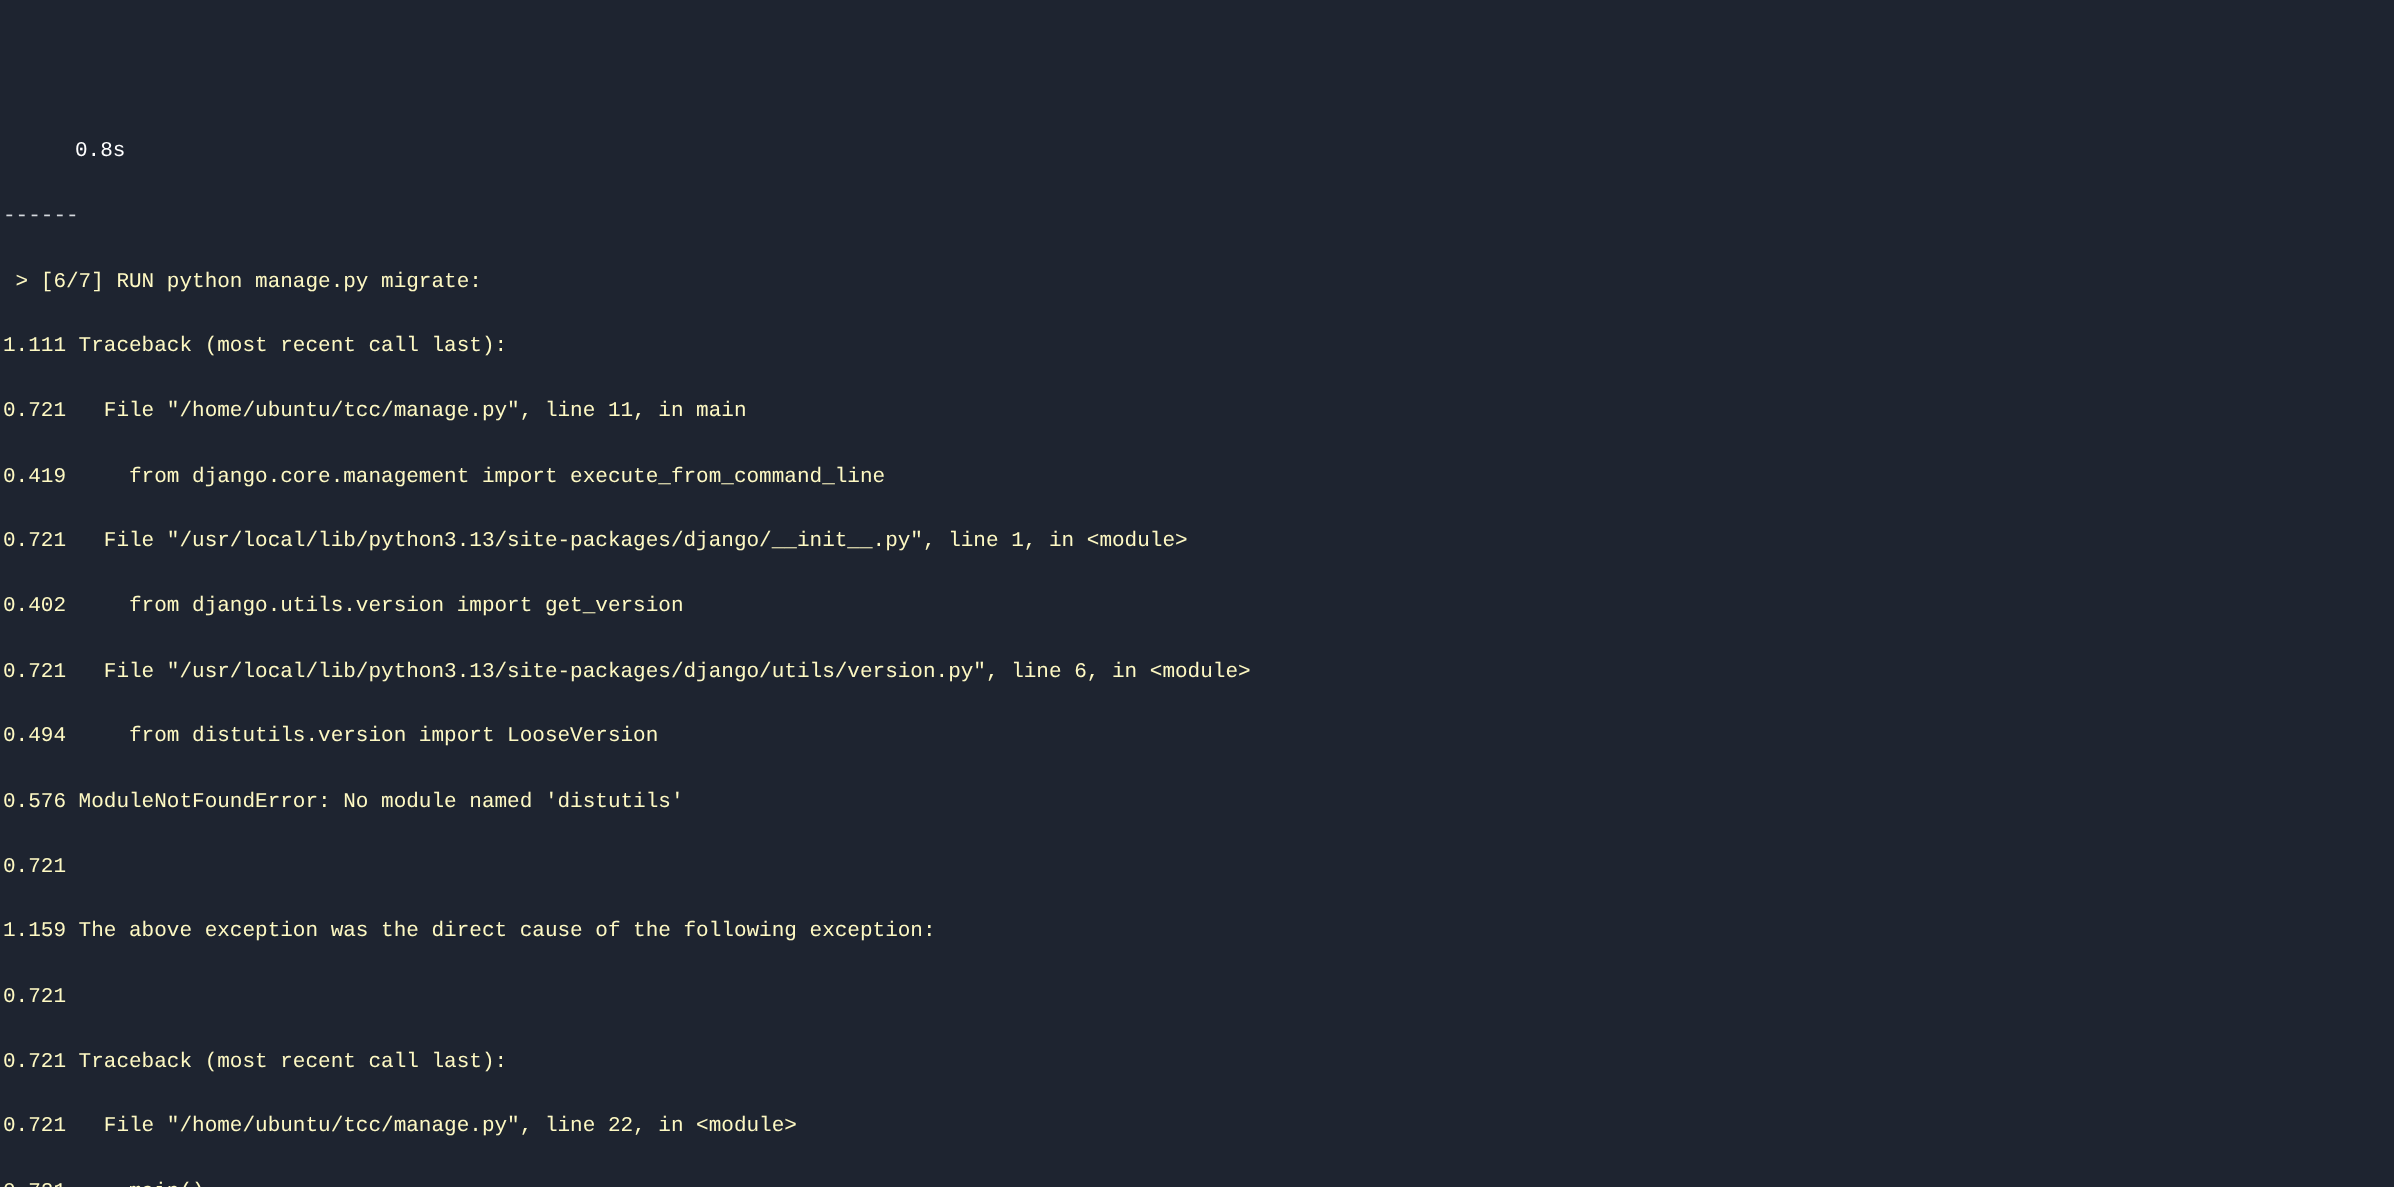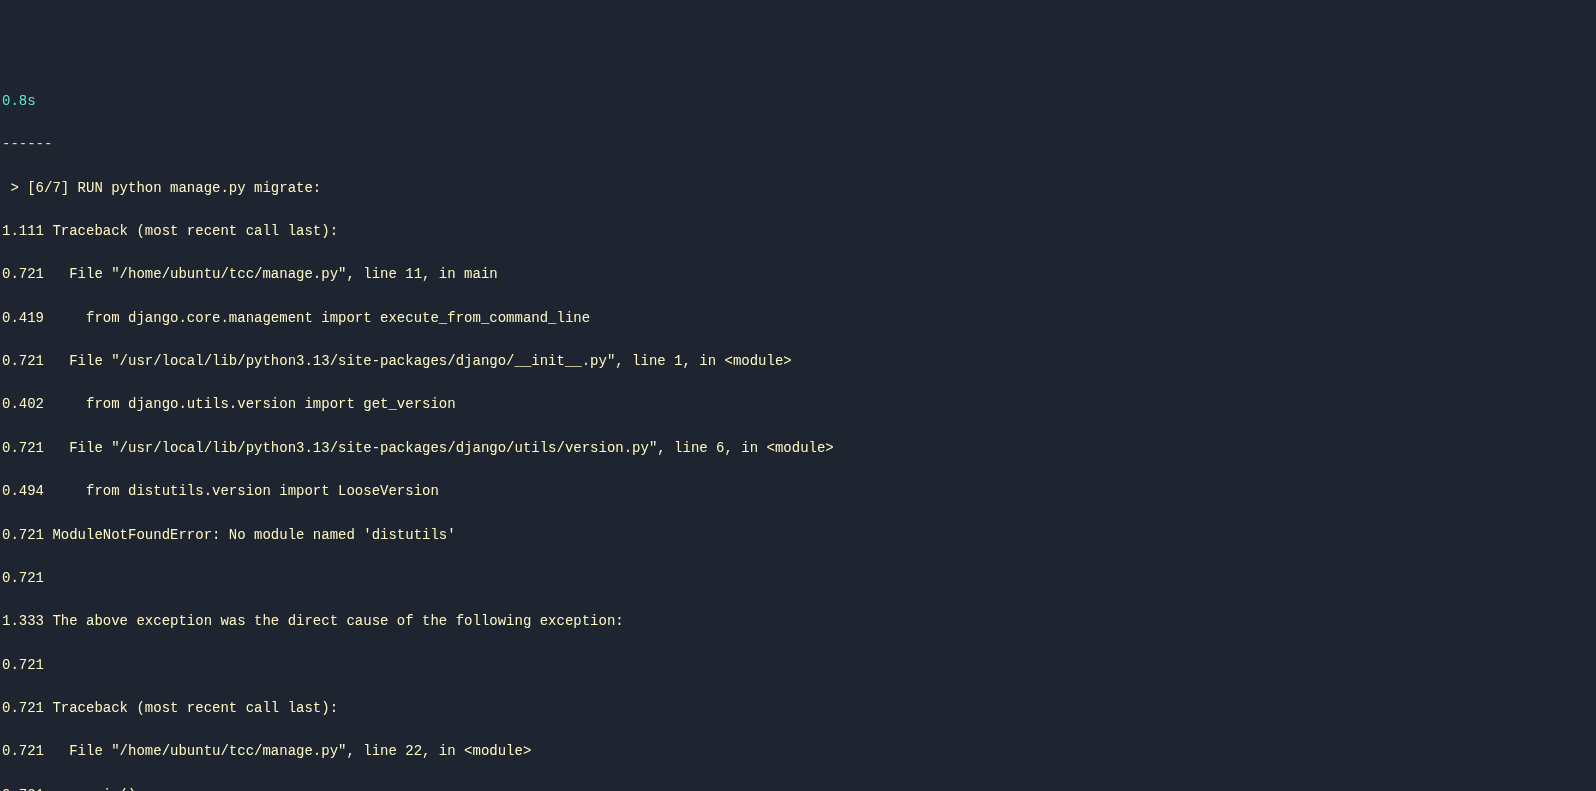--- a/index.html
+++ b/index.html
@@ -19,21 +19,22 @@
     }
     .error-header {
       color: #ff5e5e;
       display: flex;
       justify-content: space-between;
     }
     .error-header-left {
       color: #ff5e5e;
     }
     .error-header-right {
-      color: #5eead4;
+      color: #ffffff;
+      margin-left: 48px;
     }
     .trace-line {
       color: #fef9c3;
     }
     .separator {
       color: #d4d8dd;
     }
   </style>
 </head>
 <body>
@@ -43,23 +44,23 @@
 <div class="error-header"><span class="error-header-right">0.8s</span></div>
 <div class="separator">------</div>
 <div class="trace-line"> &gt; [6/7] RUN python manage.py migrate:</div>
 <div class="trace-line">1.111 Traceback (most recent call last):</div>
 <div class="trace-line">0.721   File "/home/ubuntu/tcc/manage.py", line 11, in main</div>
 <div class="trace-line">0.419     from django.core.management import execute_from_command_line</div>
 <div class="trace-line">0.721   File "/usr/local/lib/python3.13/site-packages/django/__init__.py", line 1, in &lt;module&gt;</div>
 <div class="trace-line">0.402     from django.utils.version import get_version</div>
 <div class="trace-line">0.721   File "/usr/local/lib/python3.13/site-packages/django/utils/version.py", line 6, in &lt;module&gt;</div>
 <div class="trace-line">0.494     from distutils.version import LooseVersion</div>
-<div class="trace-line">0.721 ModuleNotFoundError: No module named 'distutils'</div>
+<div class="trace-line">0.576 ModuleNotFoundError: No module named 'distutils'</div>
 <div class="trace-line">0.721 </div>
-<div class="trace-line">1.333 The above exception was the direct cause of the following exception:</div>
+<div class="trace-line">1.159 The above exception was the direct cause of the following exception:</div>
 <div class="trace-line">0.721 </div>
 <div class="trace-line">0.721 Traceback (most recent call last):</div>
 <div class="trace-line">0.721   File "/home/ubuntu/tcc/manage.py", line 22, in &lt;module&gt;</div>
 <div class="trace-line">0.721     main()</div>
 
 
 
 
 
 

